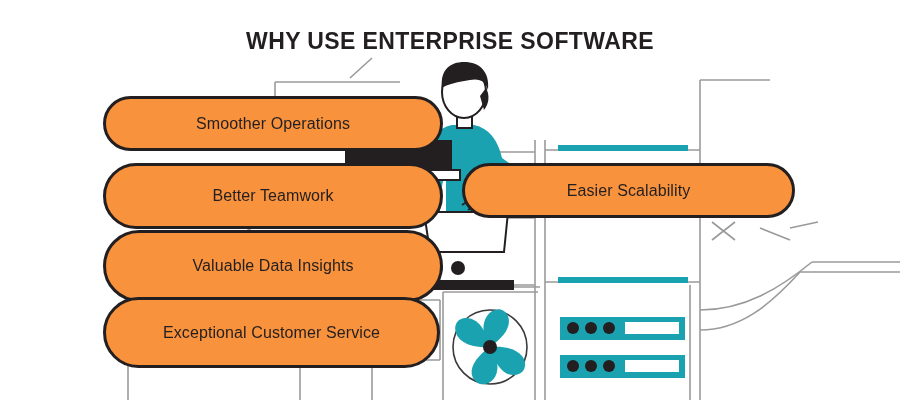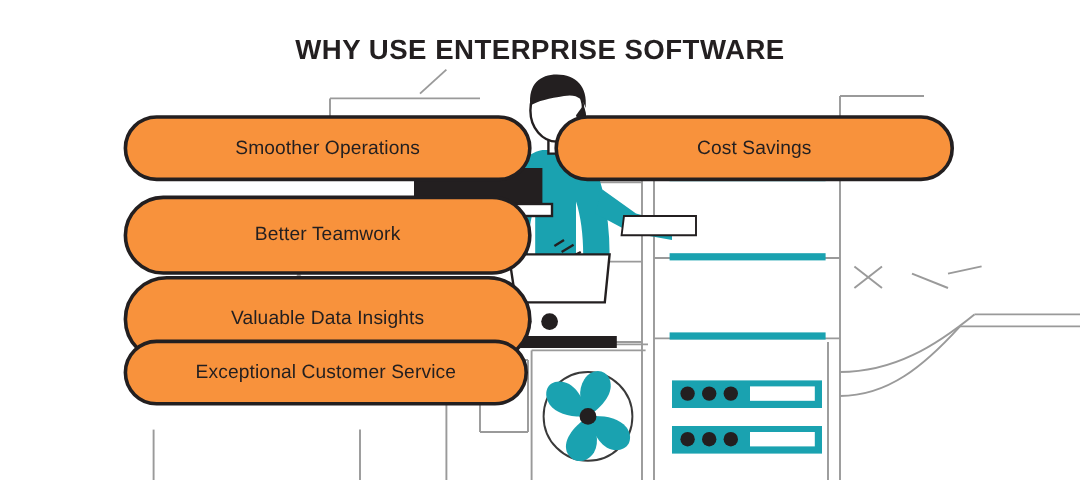--- a/index.html
+++ b/index.html
@@ -194,23 +194,23 @@
   </div>
 
   <div class="pill" style="left:103px; top:163px; width:340px; height:66px;">
     <span class="pill-label">Better Teamwork</span>
   </div>
 
   <div class="pill" style="left:103px; top:230px; width:340px; height:72px;">
     <span class="pill-label">Valuable Data Insights</span>
   </div>
 
-  <div class="pill" style="left:103px; top:283px; width:337px; height:55px;">
+  <div class="pill" style="left:103px; top:297px; width:337px; height:71px;">
     <span class="pill-label">Exceptional Customer Service</span>
   </div>
 
-  <div class="pill" style="left:462px; top:96px; width:333px; height:55px;">
-    <span class="pill-label">Cost Savings</span>
-  </div>
-
+
+  <div class="pill" style="left:462px; top:163px; width:333px; height:55px;">
+    <span class="pill-label">Easier Scalability</span>
+  </div>
 
 
 </div>
 
 </body></html>

